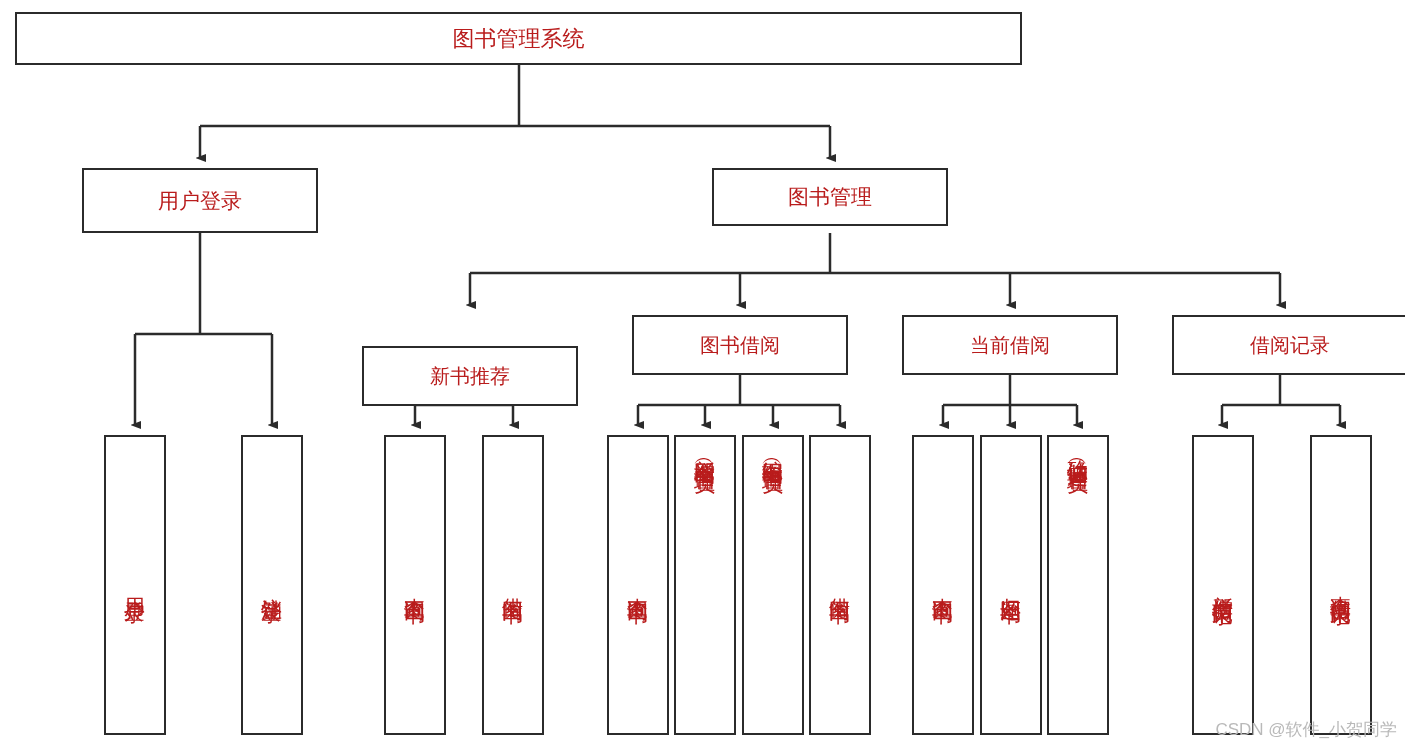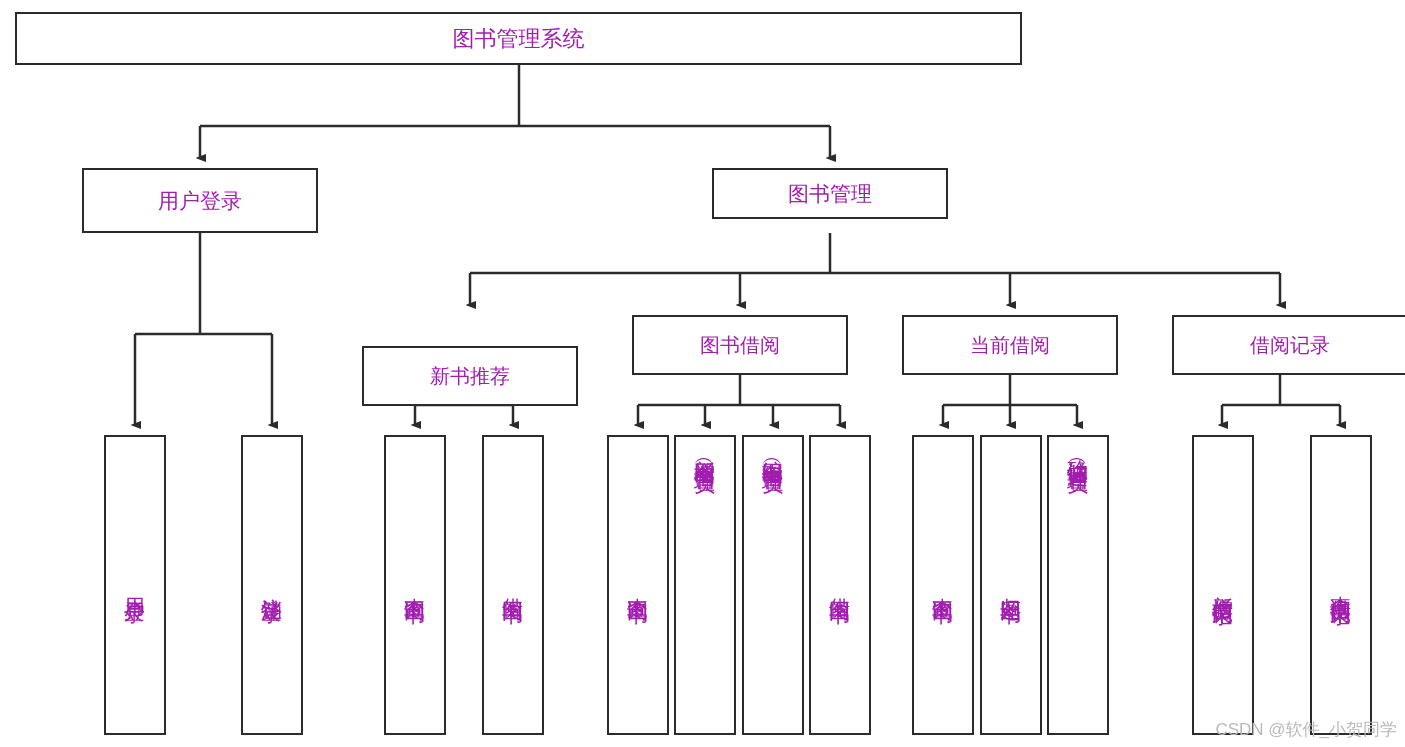--- a/index.html
+++ b/index.html
@@ -26,21 +26,21 @@
     pointer-events: none;
   }
   .node {
     position: absolute;
     box-sizing: border-box;
     border: 2px solid #2b2b2b;
     background: #ffffff;
     display: flex;
     align-items: center;
     justify-content: center;
-    color: #a21caf;
+    color: #b91c1c;
   }
   .node.root {
     font-size: 22px;
   }
   .node.level1 {
     font-size: 21px;
   }
   .node.level2 {
     font-size: 20px;
   }
@@ -125,21 +125,21 @@
     </g>
   </svg>
 
   <div class="node root" style="left:15px; top:12px; width:1007px; height:53px;">
     <span>图书管理系统</span>
   </div>
 
   <div class="node level1" style="left:82px; top:168px; width:236px; height:65px;">
     <span>用户登录</span>
   </div>
-  <div class="node level1" style="left:712px; top:168px; width:236px; height:51px;">
+  <div class="node level1" style="left:712px; top:168px; width:236px; height:58px;">
     <span>图书管理</span>
   </div>
 
   <div class="node level2" style="left:362px; top:315px; width:216px; height:60px;margin-top:31px;">
     <span>新书推荐</span>
   </div>
   <div class="node level2" style="left:632px; top:315px; width:216px; height:60px;">
     <span>图书借阅</span>
   </div>
   <div class="node level2" style="left:902px; top:315px; width:216px; height:60px;text-align:center;">

